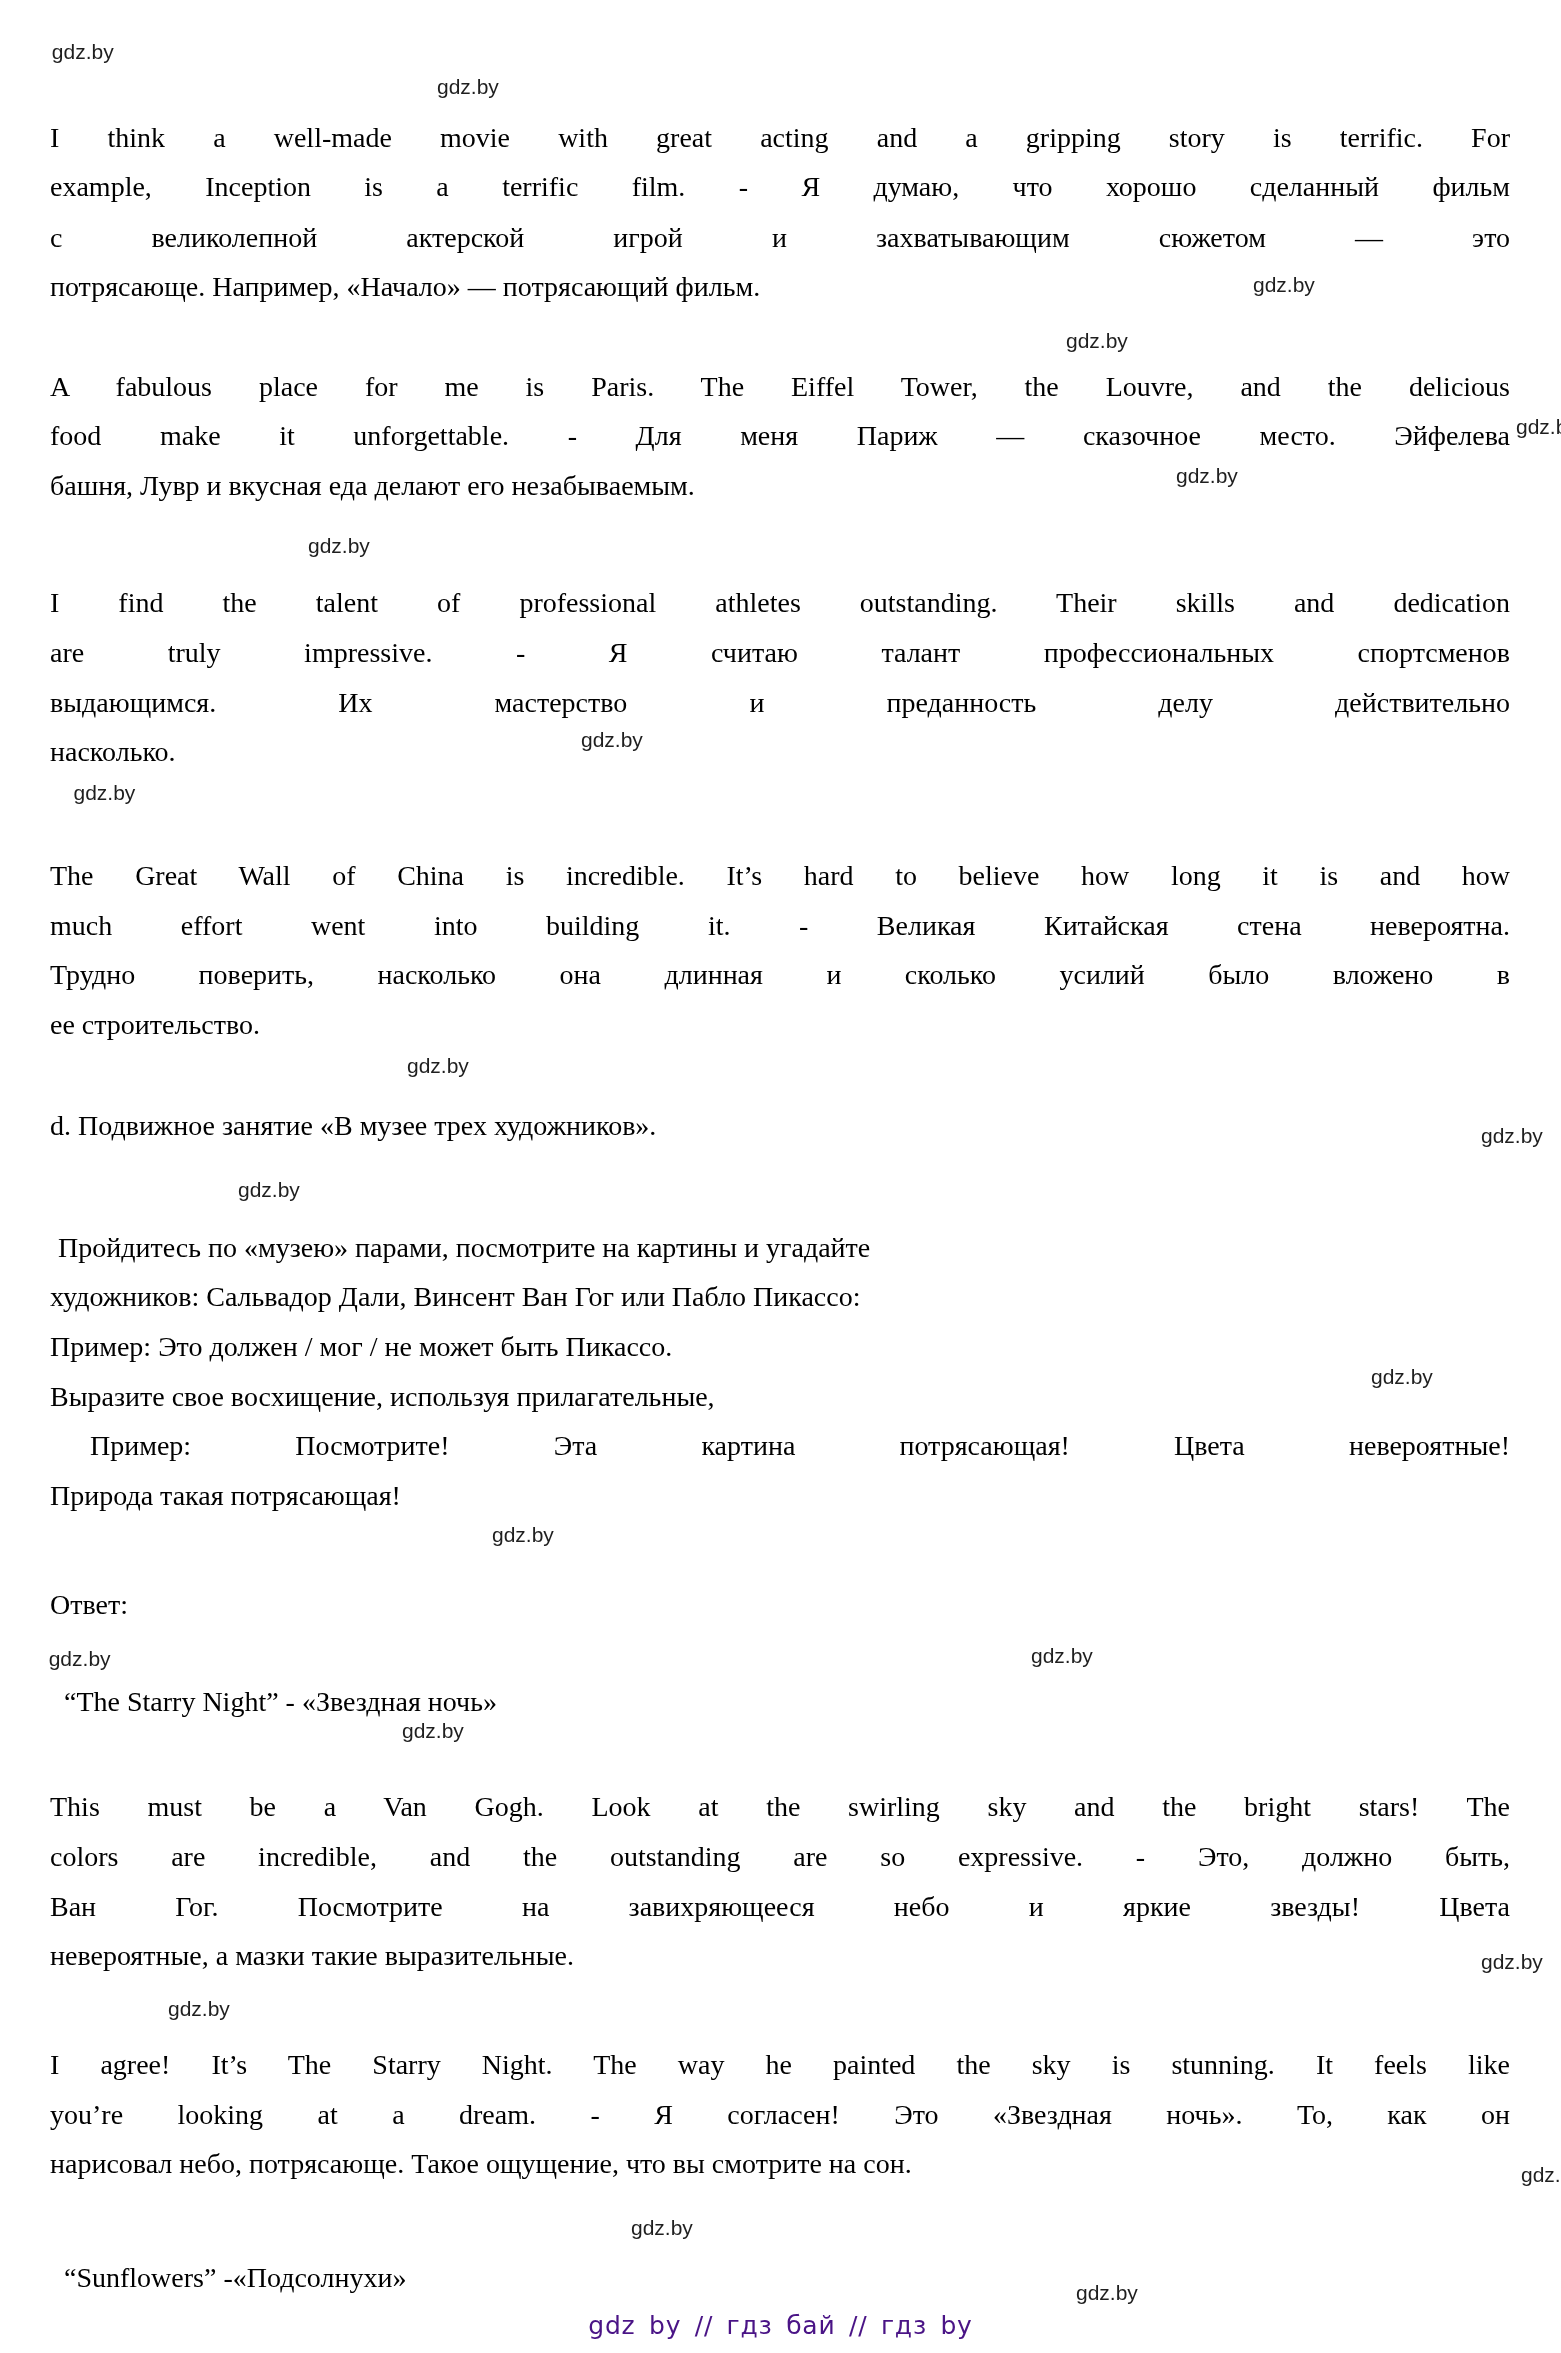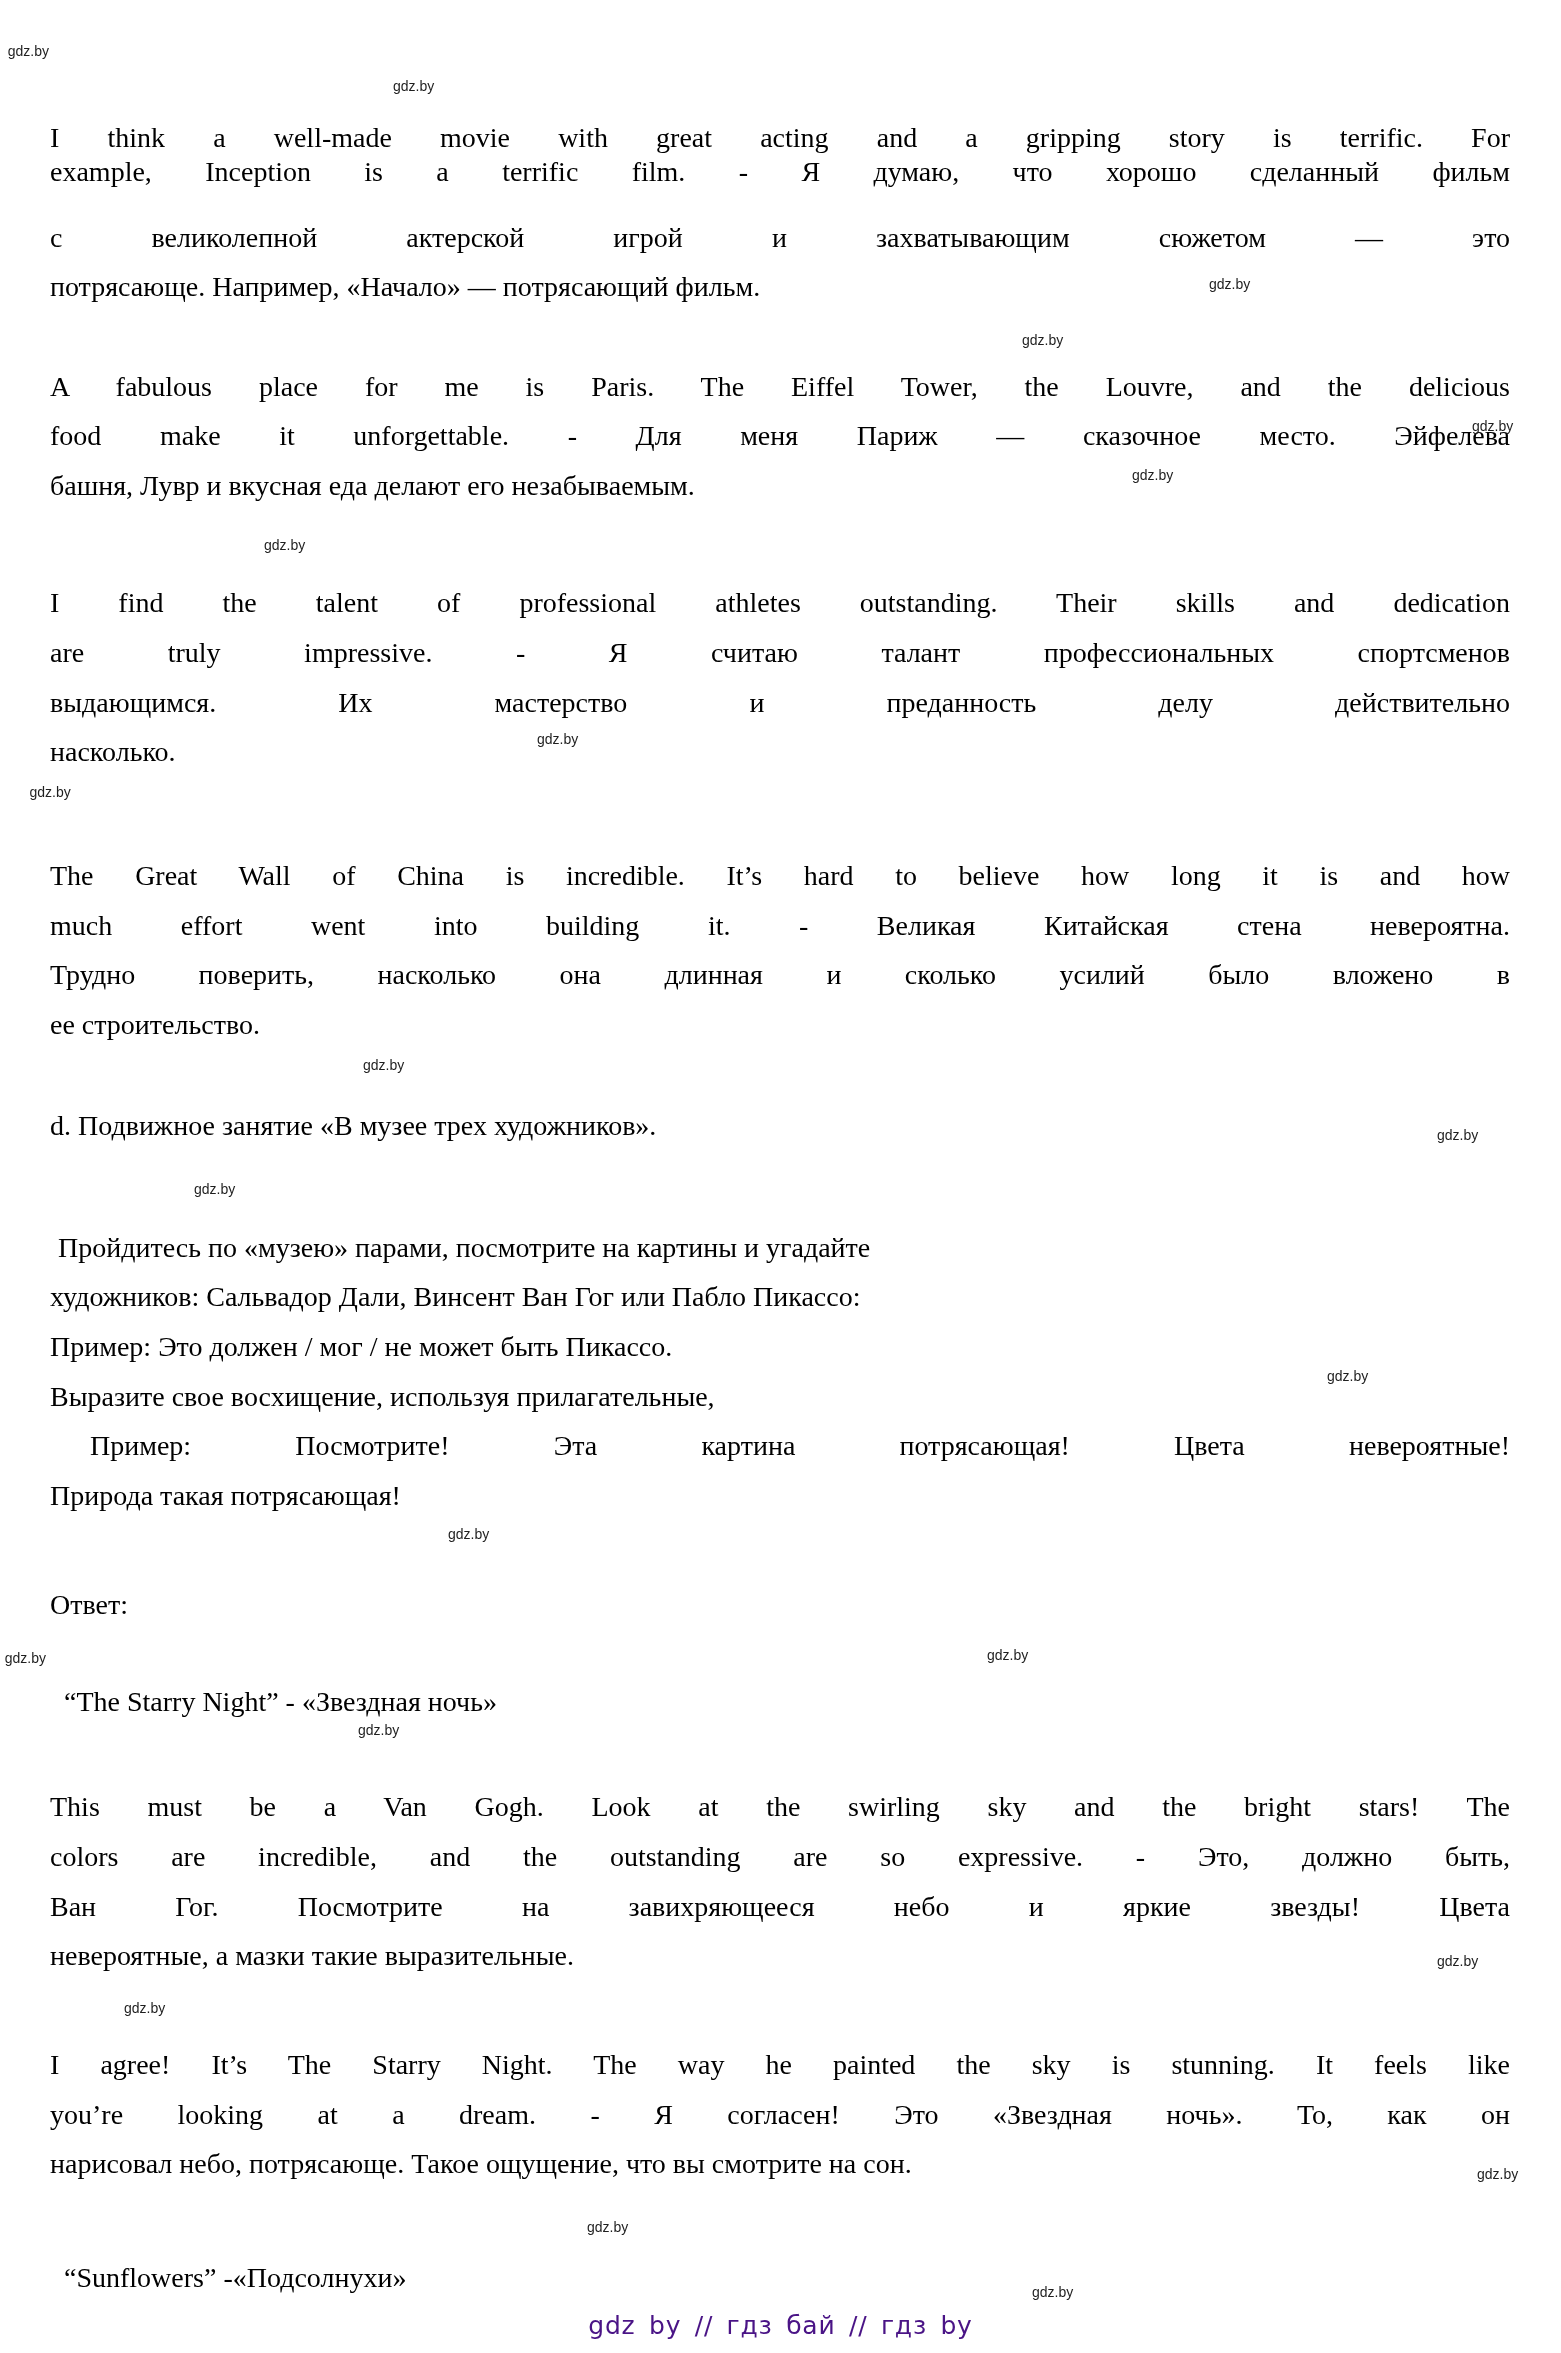--- a/index.html
+++ b/index.html
@@ -34,23 +34,24 @@
     font-family: Liberation Serif, serif;
   }
   .text-line.just {
     white-space: normal;
     text-align: justify;
     text-align-last: justify;
   }
   .wm {
     position: absolute;
     font-family: "Liberation Sans", sans-serif;
-    font-size: 14px;
+    font-size: 21px;
     line-height: 23px;
     color: #1f1f1f;
+    margin-left: 44px;
   }
   .footer-branding {
     position: absolute;
     top: 2309px;
     left: 0;
     width: 100%;
     text-align: center;
     font-family: "DejaVu Sans", sans-serif;
     font-size: 25px;
     line-height: 34px;
@@ -59,21 +60,21 @@
     word-spacing: 4.7px;
   }
 </style>
 </head>
 <body>
 
 <div class="page">
 
   <div id="lines-root">
       <div class="text-line just" style="top: 113px;">I think a well-made movie with great acting and a gripping story is terrific. For</div>
-      <div class="text-line just" style="top: 147px;">example, Inception is a terrific film. - Я думаю, что хорошо сделанный фильм</div>
+      <div class="text-line just" style="top: 162px;">example, Inception is a terrific film. - Я думаю, что хорошо сделанный фильм</div>
       <div class="text-line just" style="top: 213px;">с великолепной актерской игрой и захватывающим сюжетом — это</div>
       <div class="text-line" style="top: 262px;">потрясающе. Например, «Начало» — потрясающий фильм.</div>
       <div class="text-line just" style="top: 362px;">A fabulous place for me is Paris. The Eiffel Tower, the Louvre, and the delicious</div>
       <div class="text-line just" style="top: 411px;">food make it unforgettable. - Для меня Париж — сказочное место. Эйфелева</div>
       <div class="text-line" style="top: 461px;">башня, Лувр и вкусная еда делают его незабываемым.</div>
       <div class="text-line just" style="top: 578px;">I find the talent of professional athletes outstanding. Their skills and dedication</div>
       <div class="text-line just" style="top: 628px;">are truly impressive. - Я считаю талант профессиональных спортсменов</div>
       <div class="text-line just" style="top: 678px;">выдающимся. Их мастерство и преданность делу действительно</div>
       <div class="text-line" style="top: 727px;">насколько.</div>
       <div class="text-line just" style="top: 851px;">The Great Wall of China is incredible. It’s hard to believe how long it is and how</div>

